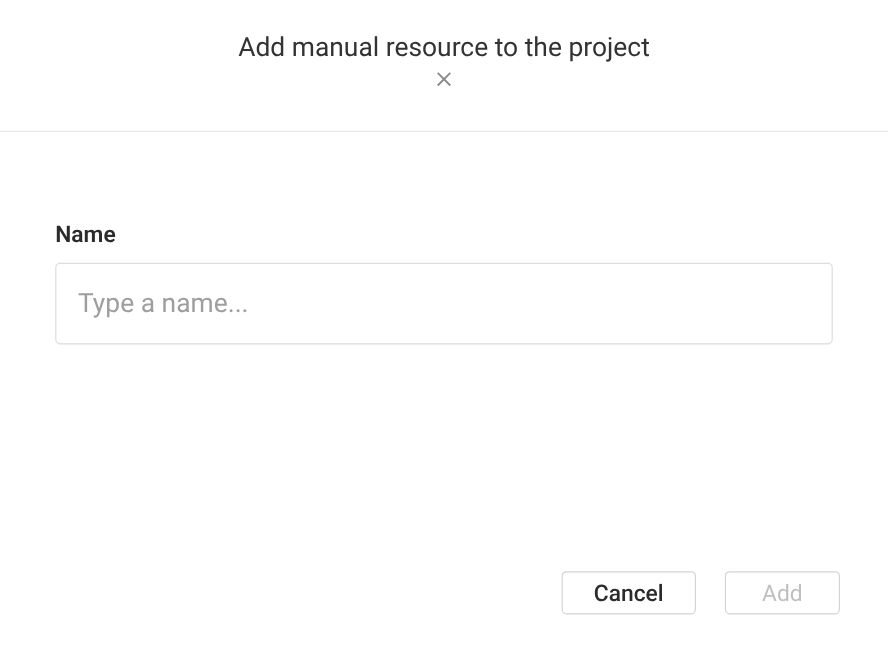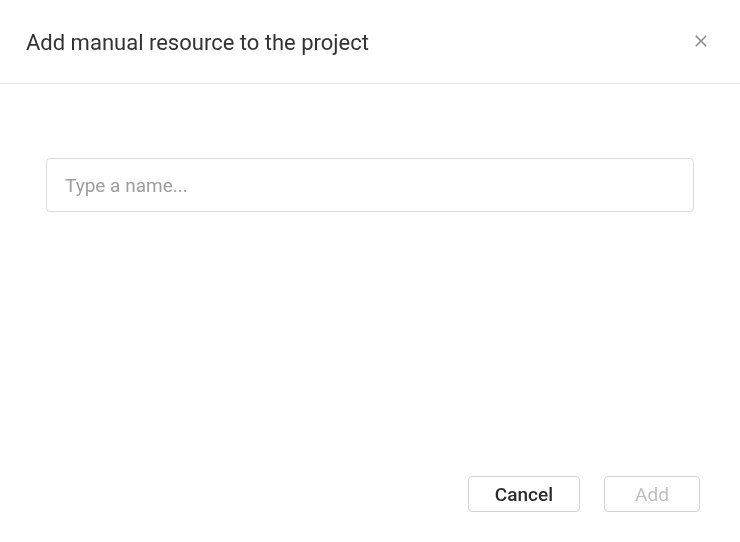--- a/index.html
+++ b/index.html
@@ -13,20 +13,21 @@
       height: 542px;
       background: #ffffff;
       color: #2b2b2b;
     }
     .dialog-header {
       display: flex;
       align-items: center;
       justify-content: space-between;
       padding: 28px 26px 26px 26px;
       border-bottom: 1px solid #e8e8e8;
+      flex-direction: column;
     }
     .dialog-title {
       font-size: 22px;
       font-weight: 400;
       color: #333;
     }
     .close-btn {
       background: none;
       border: none;
       cursor: pointer;
@@ -48,25 +49,25 @@
     }
     .field-label {
       display: block;
       font-size: 19px;
       font-weight: 600;
       color: #2b2b2b;
       margin-bottom: 12px;
     }
     .field-input {
       width: 100%;
-      height: 54px;
+      height: 68px;
       padding: 0 18px;
       border: 1px solid #dcdcdc;
       border-radius: 4px;
-      font-size: 19px;
+      font-size: 22px;
       color: #4d7c0f;
       outline: none;
       background: #fff;
     }
     .field-input::placeholder {
       color: #9e9e9e;
     }
     .dialog-footer {
       position: absolute;
       right: 40px;
@@ -113,20 +114,21 @@
           <line x1="5" y1="5" x2="19" y2="19"></line>
           <line x1="19" y1="5" x2="5" y2="19"></line>
         </svg>
       </span>
     </button>
   </div>
 
   <div class="dialog-body">
 
     <div class="field">
+      <label class="field-label">Name</label>
       <input type="text" class="field-input" placeholder="Type a name..." style="">
     </div>
 
 
   </div>
 
   <div class="dialog-footer">
     <button class="btn btn-cancel">Cancel</button>
     <button class="btn btn-add">Add</button>
   </div>

